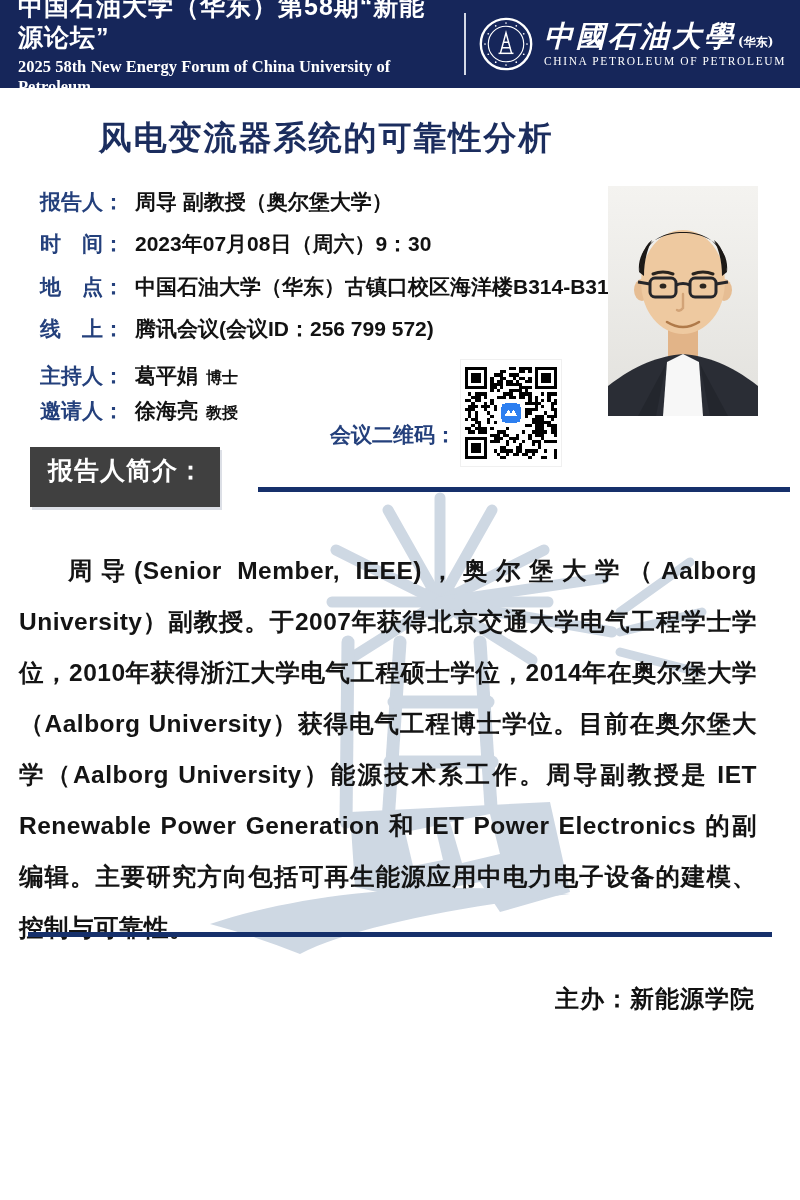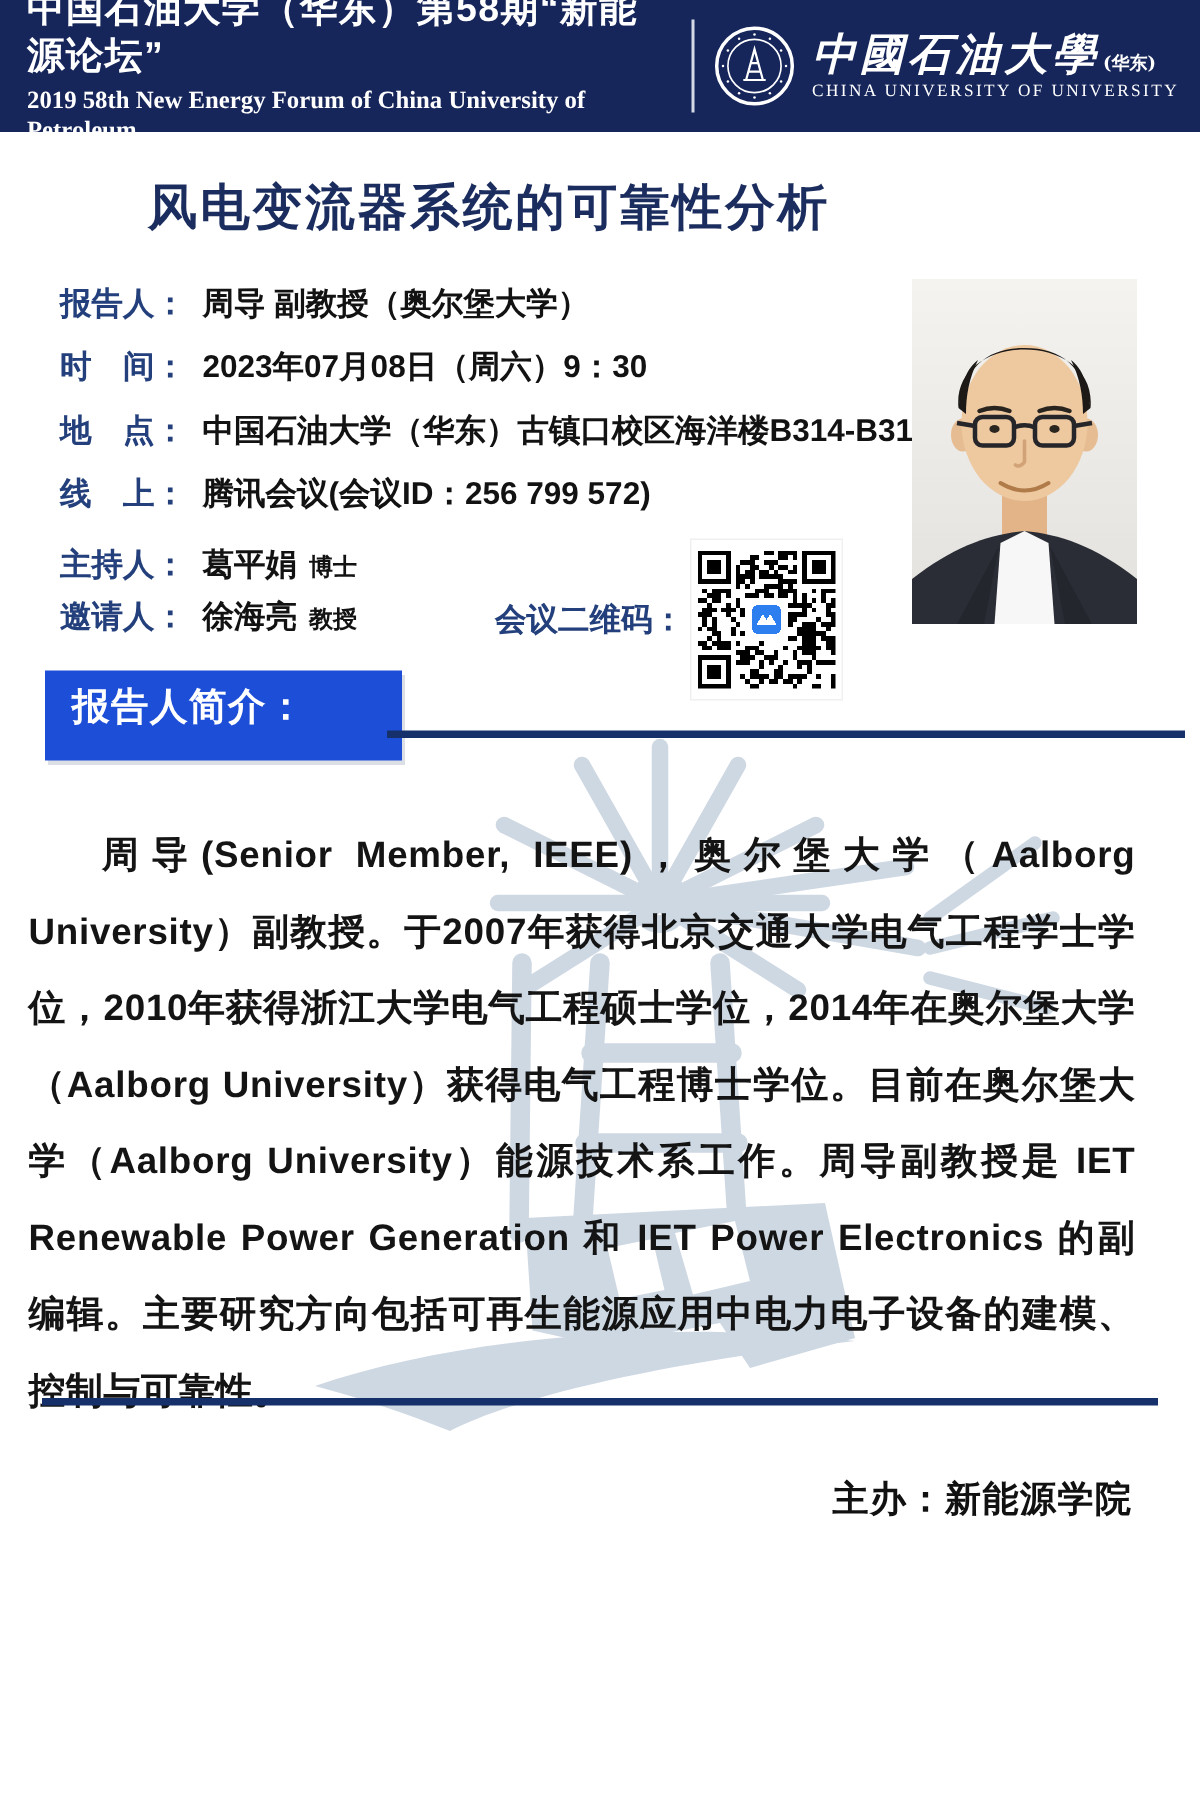--- a/index.html
+++ b/index.html
@@ -33,36 +33,36 @@
     position:absolute; left:0; top:116px; width:652px; text-align:center;
     font-size:33px; font-weight:bold; color:#1b2d5e; letter-spacing:2px;
   }
 
   
   .info-row{ position:absolute; left:40px; white-space:nowrap;
              font-size:21px; font-weight:bold; color:#111; }
   .info-row .lbl{ color:#24407c; display:inline-block; min-width:95px; }
   .info-row .val{ color:#121212; }
   .info-row .val-small{ color:#121212; font-size:16px; margin-left:8px; }
-  .qr-label{ position:absolute; left:330px; top:399px; font-size:21px;
+  .qr-label{ position:absolute; left:330px; top:421px; font-size:21px;
              font-weight:bold; color:#24407c; white-space:nowrap; }
 
   
   .qr-box{ position:absolute; left:461px; top:360px; width:100px; height:106px;
            background:#fff; box-shadow:0 0 0 1px #f0f0f0; padding:4px; }
   .qr-box svg{ width:92px; height:92px; display:block; margin:3px auto 0; }
 
   
   .photo{ position:absolute; left:608px; top:186px; width:150px; height:230px; }
   .photo svg{ width:100%; height:100%; display:block; }
 
   
   .bio-banner{
-    position:absolute; left:30px; top:447px; width:238px; height:60px;
-    background:#1d4ed8; color:#fff; padding:7px 0 0 18px;
+    position:absolute; left:30px; top:447px; width:190px; height:60px;
+    background:#404040; color:#fff; padding:7px 0 0 18px;
     box-shadow:2px 3px 0 rgba(22,38,90,.15);
   }
   .bio-banner .cn{ font-size:25px; font-weight:bold; letter-spacing:1px; }
   .bio-banner .en{ font-size:14.5px; font-weight:bold; margin-top:1px;
                    font-family:"Liberation Serif","DejaVu Serif",serif; }
   .banner-rule{ position:absolute; left:258px; top:487px; width:532px; height:5px; background:#16306b; }
 
   
   .watermark{ position:absolute; left:150px; top:492px; width:560px; height:470px;
               opacity:.95; pointer-events:none; }
@@ -81,21 +81,21 @@
               font-weight:bold; color:#111; letter-spacing:1px; }
 </style>
 </head>
 <body>
 
 <div class="page">
 
   <header class="topbar">
     <div class="topbar-left">
       <div class="forum-cn">中国石油大学（华东）第58期“新能源论坛”</div>
-      <div class="forum-en">2019 58th New Energy Forum of China University of Petroleum</div>
+      <div class="forum-en">2025 58th New Energy Forum of China University of Petroleum</div>
     </div>
     <div class="topbar-right">
       <div class="vdivider"></div>
       <span class="seal">
         <svg viewBox="0 0 60 60">
           <circle cx="30" cy="30" r="27" fill="none" stroke="#fff" stroke-width="2.5"></circle>
           <circle cx="30" cy="30" r="19" fill="none" stroke="#fff" stroke-width="1.2"></circle>
           <g stroke="#fff" stroke-width="1.6" fill="none">
             <path d="M24 40 L30 18 L36 40"></path>
             <path d="M25.5 34 L34.5 34 M27 28 L33 28"></path>
@@ -114,21 +114,21 @@
               <circle cx="7.5" cy="30" r="0.9"></circle>
             <circle cx="11" cy="19" r="0.9"></circle>
               <circle cx="19" cy="10.5" r="0.9"></circle>
           </g>
         </svg>
       </span>
       <div class="uni-names">
         <div class="uni-cn">
           <span>中國石油大學</span><span class="campus">(华东)</span>
         </div>
-        <div class="uni-en">CHINA UNIVERSITY OF UNIVERSITY</div>
+        <div class="uni-en">CHINA PETROLEUM OF PETROLEUM</div>
       </div>
     </div>
   </header>
 
   <h1 class="talk-title">风电变流器系统的可靠性分析</h1>
 
   <div class="info-row" style="top:188px">
     <span class="lbl">报告人：</span><span class="val">周导 副教授（奥尔堡大学）</span>
   </div>
   <div class="info-row" style="top:230px">

